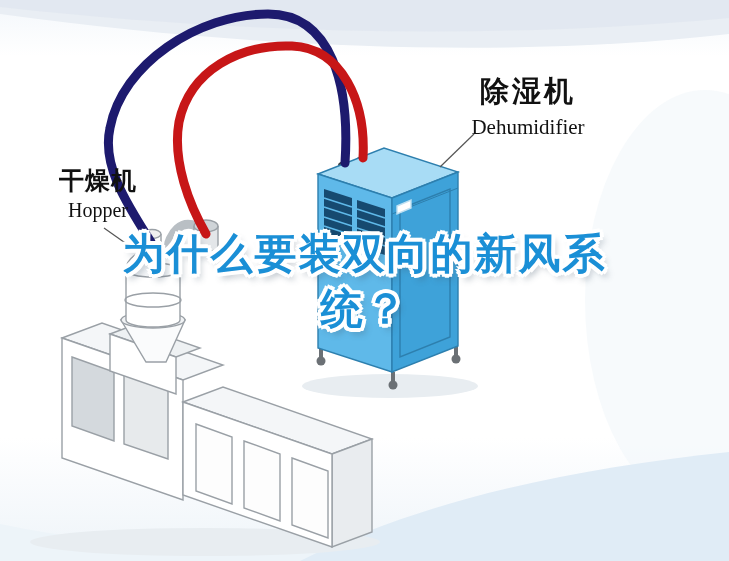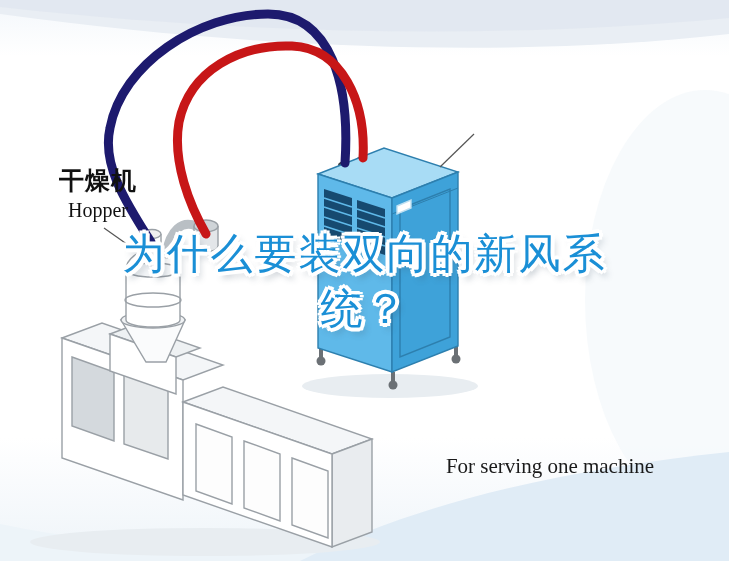--- a/index.html
+++ b/index.html
@@ -13,21 +13,21 @@
   .label .zh{font-weight:700;display:block;}
   .label .en{display:block;font-family:"Liberation Serif","DejaVu Serif",serif;font-weight:400;}
   .hopper-label{left:48px;top:164px;width:100px;}
   .hopper-label .zh{font-size:25px;letter-spacing:1px;text-align:center;}
   .hopper-label .en{font-size:20px;margin-top:2px;}
   .dehum-label{left:450px;top:72px;width:156px;}
   .dehum-label .zh{font-size:29px;letter-spacing:3px;}
   .dehum-label .en{font-size:21px;margin-top:3px;}
   .main-title{
     position:absolute;left:0;right:0;top:226px;text-align:center;
-    color:#1a8fd6;font-weight:400;font-size:42px;line-height:1.32;letter-spacing:2px;
+    color:#1a8fd6;font-weight:700;font-size:42px;line-height:1.32;letter-spacing:2px;
     text-shadow:
       -3px -3px 0 #fff, 3px -3px 0 #fff, -3px 3px 0 #fff, 3px 3px 0 #fff,
       -4px 0 0 #fff, 4px 0 0 #fff, 0 -4px 0 #fff, 0 4px 0 #fff,
       -3px 0 0 #fff, 3px 0 0 #fff, 0 3px 0 #fff, 0 -3px 0 #fff,
       4px 6px 6px rgba(60,80,100,.35);
   }
   .caption{position:absolute;right:34px;top:448px;width:290px;text-align:center;}
   .caption .zh{display:block;font-size:27px;font-weight:700;color:#3d3d3d;letter-spacing:2px;}
   .caption .en{display:block;font-family:"Liberation Serif","DejaVu Serif",serif;font-size:21px;color:#1a1a1a;margin-top:6px;}
 </style>
@@ -117,23 +117,26 @@
       <line x1="104" y1="228" x2="138" y2="252"></line>
       <line x1="474" y1="134" x2="440" y2="167"></line>
     </g>
   </svg>
 
   <div class="label hopper-label">
     <span class="zh">干燥机</span>
     <span class="en">Hopper</span>
   </div>
 
+  <div class="label dehum-label">
+    <span class="zh">除湿机</span>
+    <span class="en">Dehumidifier</span>
+  </div>
 
   <div class="main-title">
     <div>为什么要装双向的新风系</div>
     <div>统？</div>
   </div>
 
   <div class="caption">
-    <span class="en">For serving one machine</span>
   </div>
 
 </div>
 
 </body></html>

